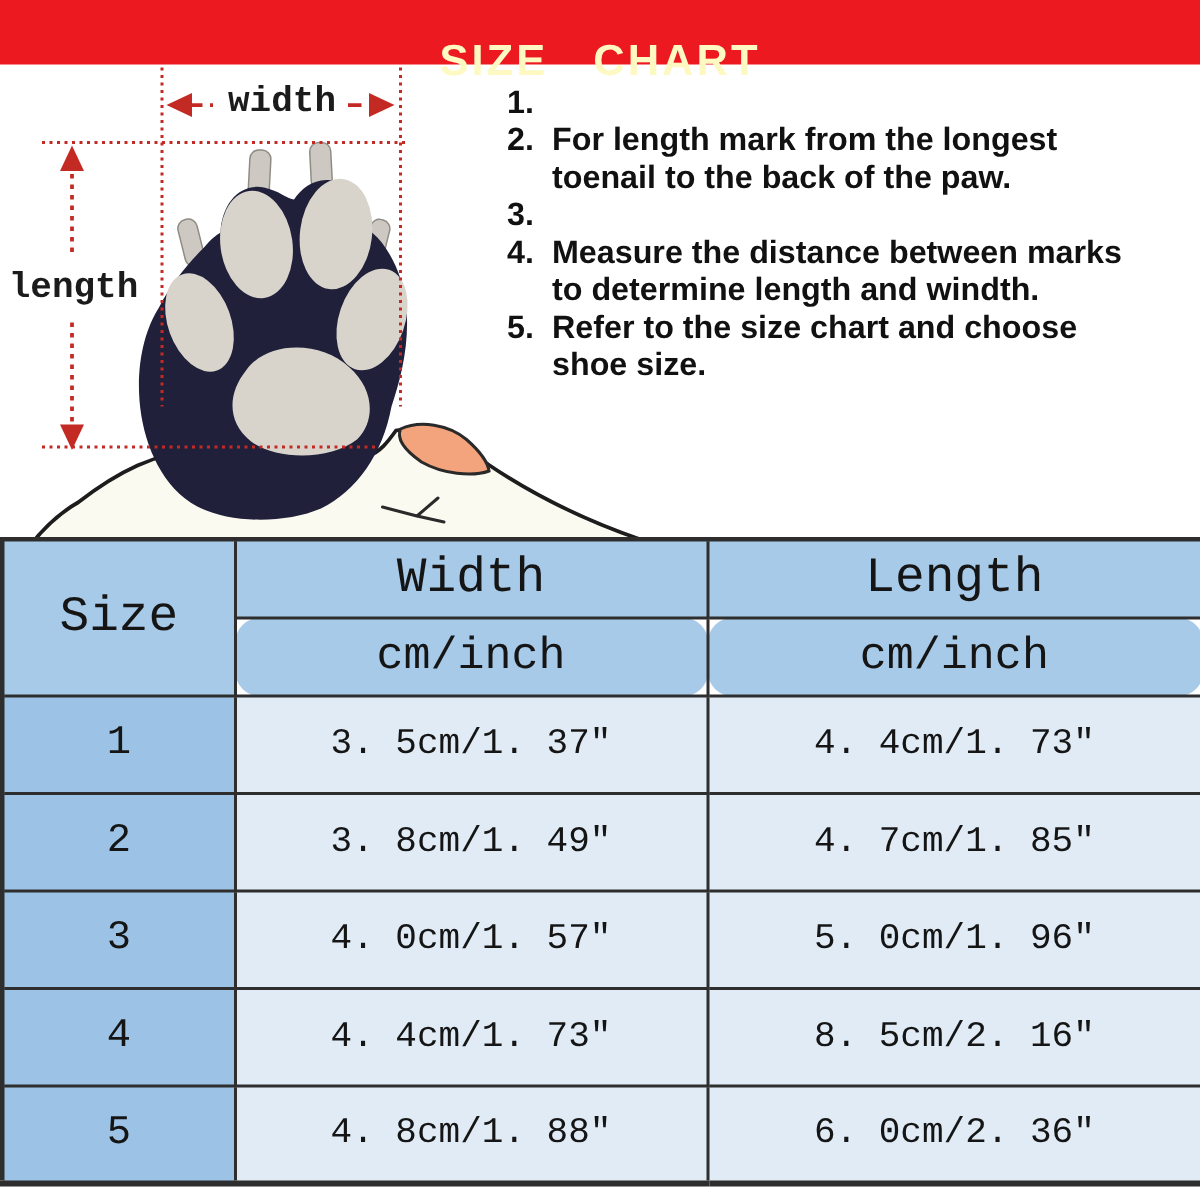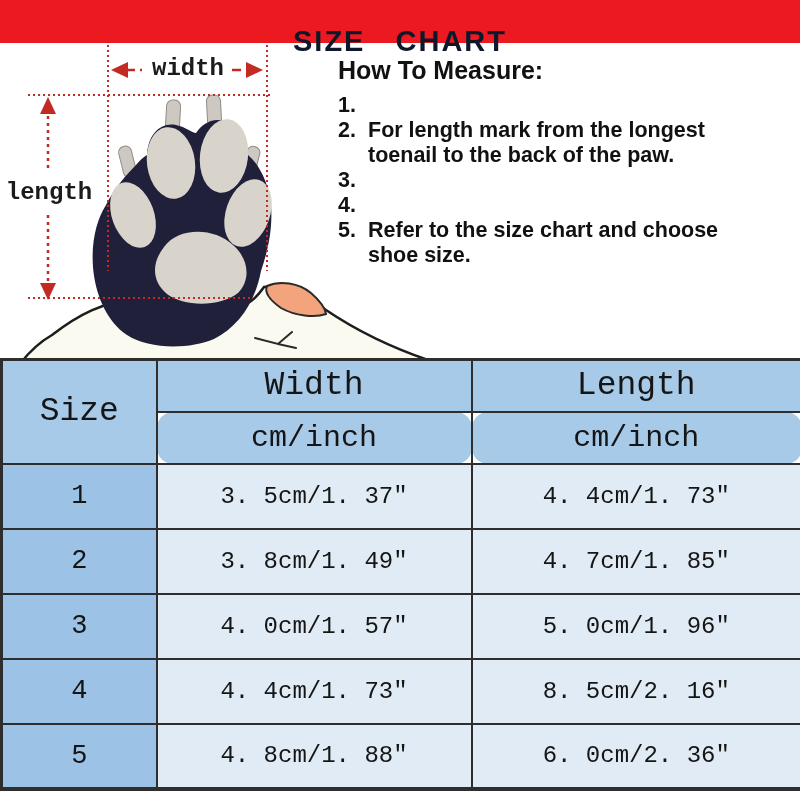--- a/index.html
+++ b/index.html
@@ -14,21 +14,21 @@
   body{
     position:relative;background:#ffffff;overflow:hidden;
     font-family:"Liberation Sans",sans-serif;color:var(--text_dark);
   }
   
   .banner{
     position:absolute;left:0;top:0;width:800px;height:43px;
     background:var(--banner_red);display:flex;align-items:center;justify-content:center;
   }
   .banner-title{
-    color:#0f172a;font-weight:bold;font-size:29px;letter-spacing:2px;word-spacing:20px;margin-top:40px;
+    color:#fef9c3;font-weight:bold;font-size:29px;letter-spacing:2px;word-spacing:20px;margin-top:40px;
   }
   
   .diagram-svg{position:absolute;left:0;top:43px;width:470px;height:320px;}
   .diagram-label{
     position:absolute;font-family:"Liberation Mono",monospace;font-weight:bold;
     font-size:24px;color:#1b1b1b;text-align:center;
   }
   .width-label{left:142px;top:55px;width:92px;}
   .length-label{left:2px;top:179px;width:94px;}
   
@@ -117,34 +117,35 @@
     <line x1="48" y1="172" x2="48" y2="240" style="stroke:var(--guide_red);stroke-width:2.5" stroke-dasharray="3 4"></line>
     <polygon points="48,54 40,71 56,71" style="fill:var(--guide_red)"></polygon>
     <polygon points="48,257 40,240 56,240" style="fill:var(--guide_red)"></polygon>
   </g>
 </svg>
 
 <div class="diagram-label width-label">width</div>
 <div class="diagram-label length-label">length</div>
 
 <div class="instructions">
-  <div class="instructions-heading">How To Measure:</div>
   <div class="step">
     <span class="step-num">1.</span>
   </div>
   <div class="step">
     <span class="step-num">2.</span>
     <span class="step-text">For length mark from the longest
 toenail to the back of the paw.</span>
   </div>
   <div class="step">
     <span class="step-num">3.</span>
   </div>
   <div class="step">
     <span class="step-num">4.</span>
+    <span class="step-text">Measure the distance between marks
+to determine length and windth.</span>
   </div>
   <div class="step">
     <span class="step-num">5.</span>
     <span class="step-text">Refer to the size chart and choose
 shoe size.</span>
   </div>
 </div>
 
 <table class="size-table">
   <colgroup>

